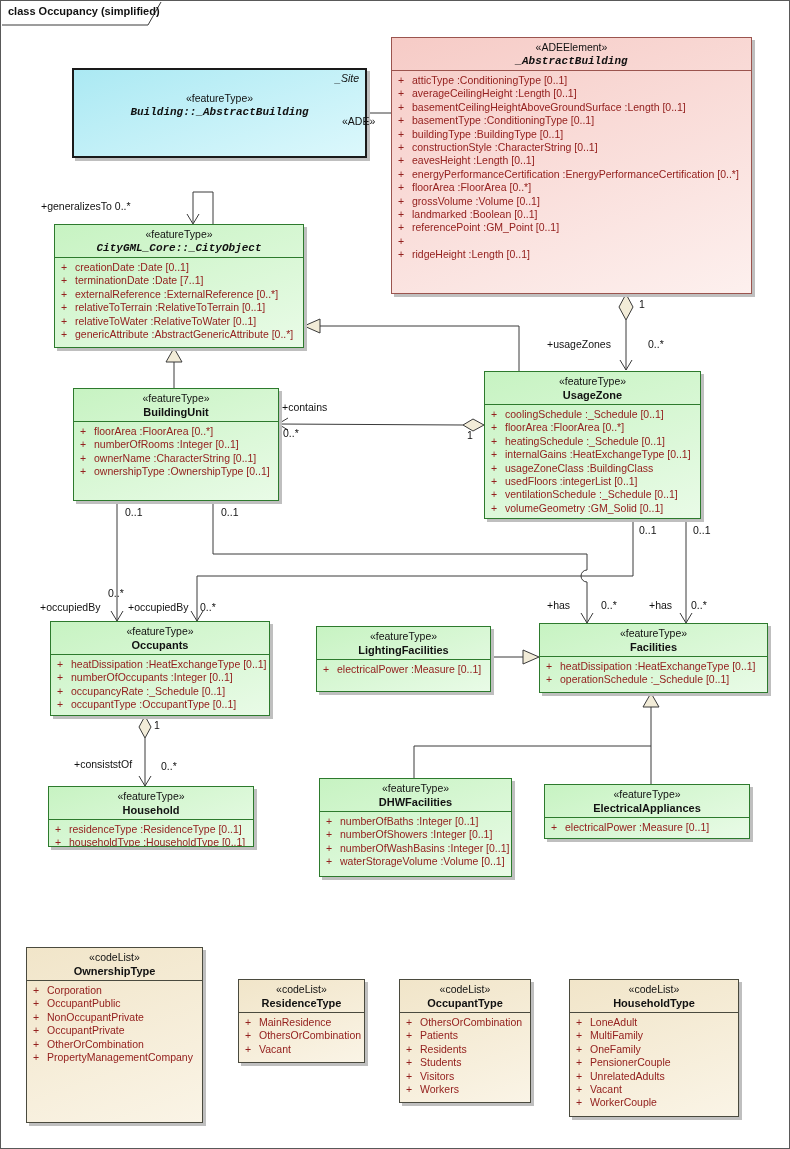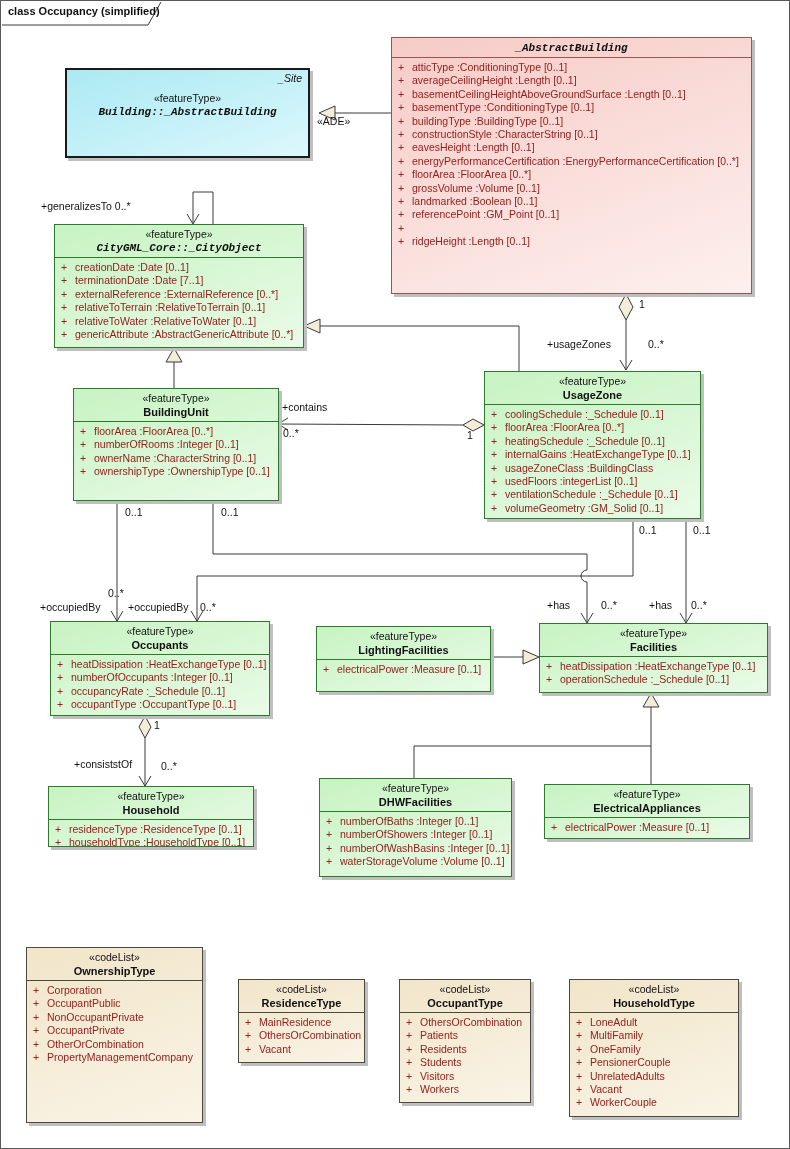--- a/index.html
+++ b/index.html
@@ -90,30 +90,31 @@
     </g>
     <g>
       <path class="dia" d="M144,715 L150,726 L144,737 L138,726 Z"></path>
       <path class="ln" d="M144,737 L144,785"></path>
       <path class="ln" d="M138,775 L144,785 L150,775"></path>
     </g>
   </svg>
 
   <div id="title-tab">class Occupancy (simplified)</div>
 
-  <div class="uml cyan" style="left:64px;top:67px;width:245px;height:90px">
+  <div class="uml cyan" style="left:71px;top:67px;width:295px;height:90px">
     <div class="corner">_Site</div>
     <div class="hdr hdr-only">
       <div class="stereo">«featureType»</div>
       <div class="cname it">Building::_AbstractBuilding</div>
     </div>
   </div>
 
   <div class="uml pink" style="left:390px;top:36px;width:361px;height:257px">
     <div class="hdr">
+      <div class="stereo">«ADEElement»</div>
       <div class="cname it">_AbstractBuilding</div>
     </div>
     <div class="attrs">
       <div class="ar">
           <span class="pl">+</span>
           <span class="tx">atticType :ConditioningType [0..1]</span>
         </div>
       <div class="ar">
           <span class="pl">+</span>
           <span class="tx">averageCeilingHeight :Length [0..1]</span>
@@ -494,21 +495,21 @@
           <span class="pl">+</span>
           <span class="tx">Vacant</span>
         </div>
       <div class="ar">
           <span class="pl">+</span>
           <span class="tx">WorkerCouple</span>
         </div>
     </div>
   </div>
 
-  <div class="lbl" style="left:316px;top:114px">«ADE»</div>
+  <div class="lbl" style="left:341px;top:114px">«ADE»</div>
   <div class="lbl" style="left:40px;top:199px">+generalizesTo 0..*</div>
   <div class="lbl" style="left:638px;top:297px">1</div>
   <div class="lbl" style="left:546px;top:337px">+usageZones</div>
   <div class="lbl" style="left:647px;top:337px">0..*</div>
   <div class="lbl" style="left:281px;top:400px">+contains</div>
   <div class="lbl" style="left:282px;top:426px">0..*</div>
   <div class="lbl" style="left:466px;top:428px">1</div>
   <div class="lbl" style="left:124px;top:505px">0..1</div>
   <div class="lbl" style="left:220px;top:505px">0..1</div>
   <div class="lbl" style="left:638px;top:523px">0..1</div>

